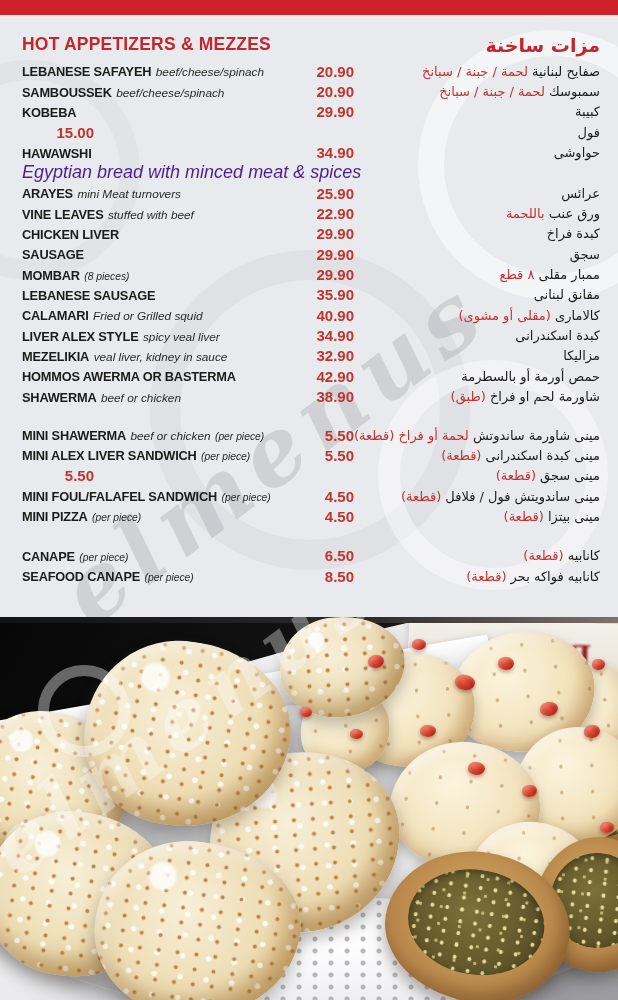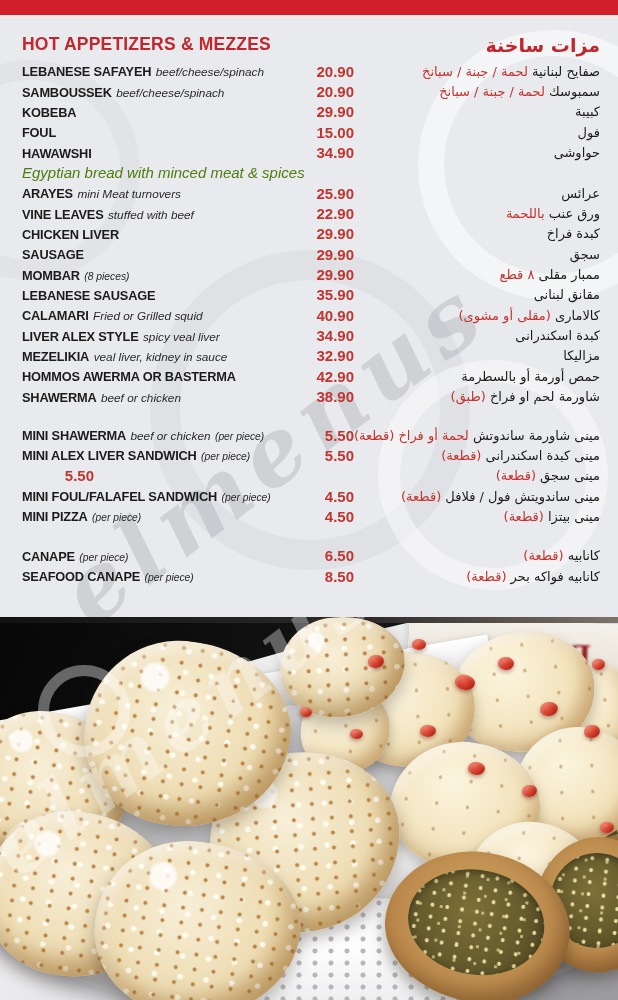--- a/index.html
+++ b/index.html
@@ -42,21 +42,21 @@
   .mrow{display:flex;align-items:center;height:20.35px;}
   .en{width:260px;white-space:nowrap;overflow:visible;}
   .nm{font-size:12.8px;font-weight:bold;color:var(--ink);letter-spacing:-.2px;margin-top:28px;}
   .ds{font-size:11.8px;font-style:italic;color:#2a2928;}
   .nt{font-size:10.3px;font-style:italic;color:#2a2928;}
   .price{width:72px;text-align:right;font-size:15px;font-weight:bold;color:var(--price-red);}
   .ar{flex:1;text-align:right;direction:rtl;font-family:"DejaVu Sans",sans-serif;
     font-size:13px;color:var(--ink);}
   .ar .arr{color:var(--price-red);}
   .subline{height:20.35px;display:flex;align-items:center;
-    font-size:15px;font-style:italic;color:#4d7c0f;text-align:right;}
+    font-size:18px;font-style:italic;color:#4c1d95;text-align:right;}
 
   
   .photo{position:absolute;left:0;top:617px;width:618px;height:383px;overflow:hidden;
     background:
       radial-gradient(ellipse at 85% 100%, rgba(120,120,126,.55) 0 18%, transparent 55%),
       linear-gradient(140deg,#f7f7f7 0%,#ececee 40%,#d9d9dc 75%,#c4c4c8 100%);
     z-index:4;}
   .ph-topstrip{position:absolute;left:0;top:0;width:100%;height:6px;
     background:linear-gradient(90deg,#121212,#2e2b29 60%,#7d736b);}
   .ph-box{position:absolute;left:408px;top:4px;width:230px;height:74px;
@@ -169,25 +169,20 @@
       <span class="nt"></span>
     </span>
     <span class="price">29.90</span>
     <span class="ar">
       <span class="arb">كبيبة</span>
       <span class="arr"></span>
     </span>
   </div>
 
   <div class="mrow">
-    <span class="en">
-      <span class="nm">FOUL</span>
-      <span class="ds"></span>
-      <span class="nt"></span>
-    </span>
     <span class="price">15.00</span>
     <span class="ar">
       <span class="arb">فول</span>
       <span class="arr"></span>
     </span>
   </div>
 
 
   <div class="mrow">
     <span class="en">

